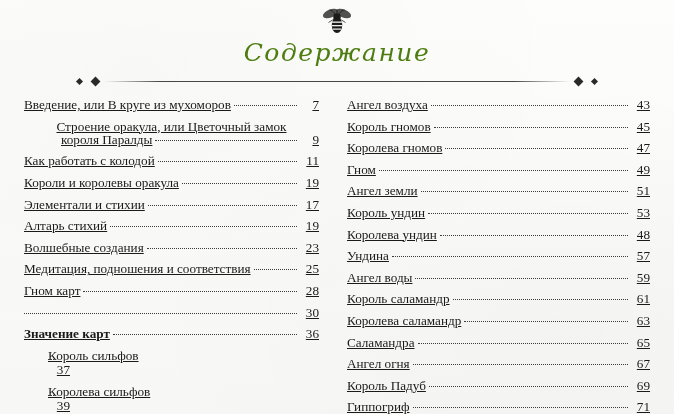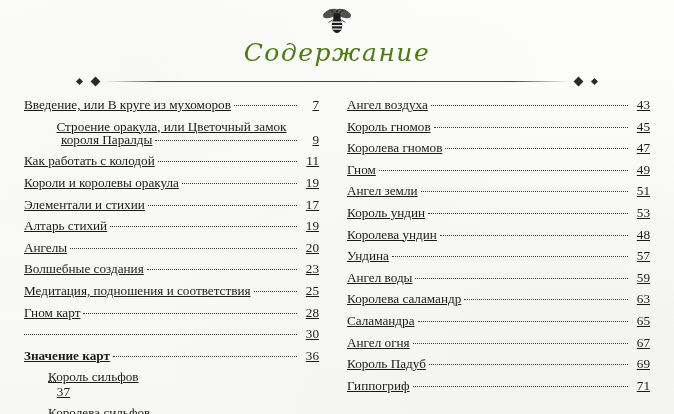--- a/index.html
+++ b/index.html
@@ -242,25 +242,20 @@
         <span class="leader"></span>
         <span class="page-no">17</span>
       </div>
 
       <div class="toc-entry">
         <span class="label">Алтарь стихий</span>
         <span class="leader"></span>
         <span class="page-no">19</span>
       </div>
 
-      <div class="toc-entry">
-        <span class="label">Ангелы</span>
-        <span class="leader"></span>
-        <span class="page-no">20</span>
-      </div>
 
       <div class="toc-entry">
         <span class="label">Волшебные создания</span>
         <span class="leader"></span>
         <span class="page-no">23</span>
       </div>
 
       <div class="toc-entry">
         <span class="label">Медитация, подношения и соответствия</span>
         <span class="leader"></span>
@@ -353,20 +348,25 @@
         <span class="leader"></span>
         <span class="page-no">57</span>
       </div>
 
       <div class="toc-entry">
         <span class="label">Ангел воды</span>
         <span class="leader"></span>
         <span class="page-no">59</span>
       </div>
 
+      <div class="toc-entry">
+        <span class="label">Король саламандр</span>
+        <span class="leader"></span>
+        <span class="page-no">61</span>
+      </div>
 
       <div class="toc-entry">
         <span class="label">Королева саламандр</span>
         <span class="leader"></span>
         <span class="page-no">63</span>
       </div>
 
       <div class="toc-entry">
         <span class="label">Саламандра</span>
         <span class="leader"></span>

